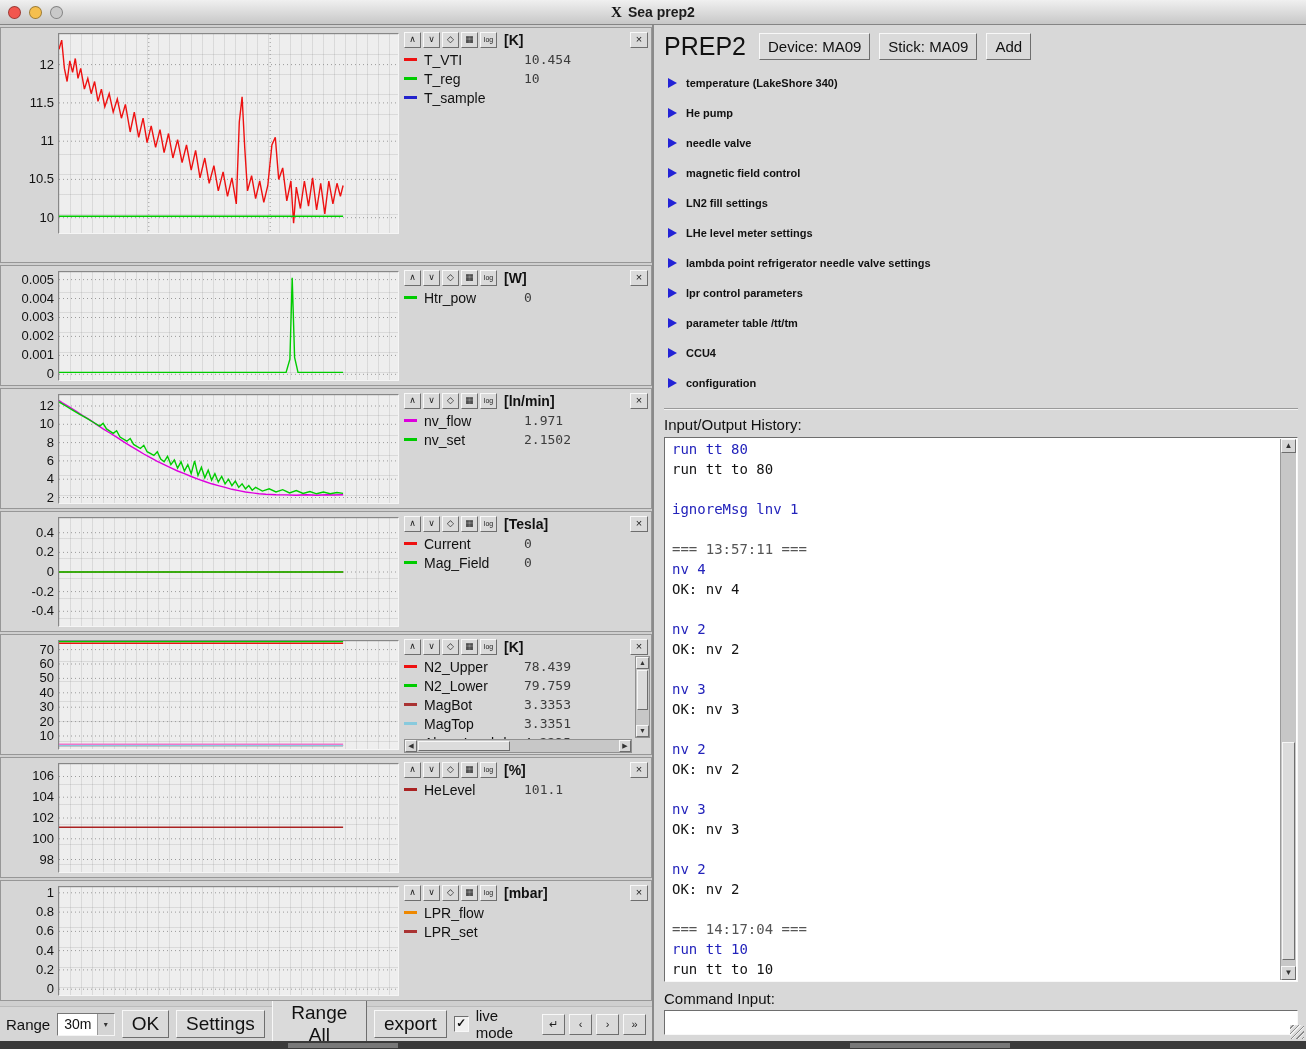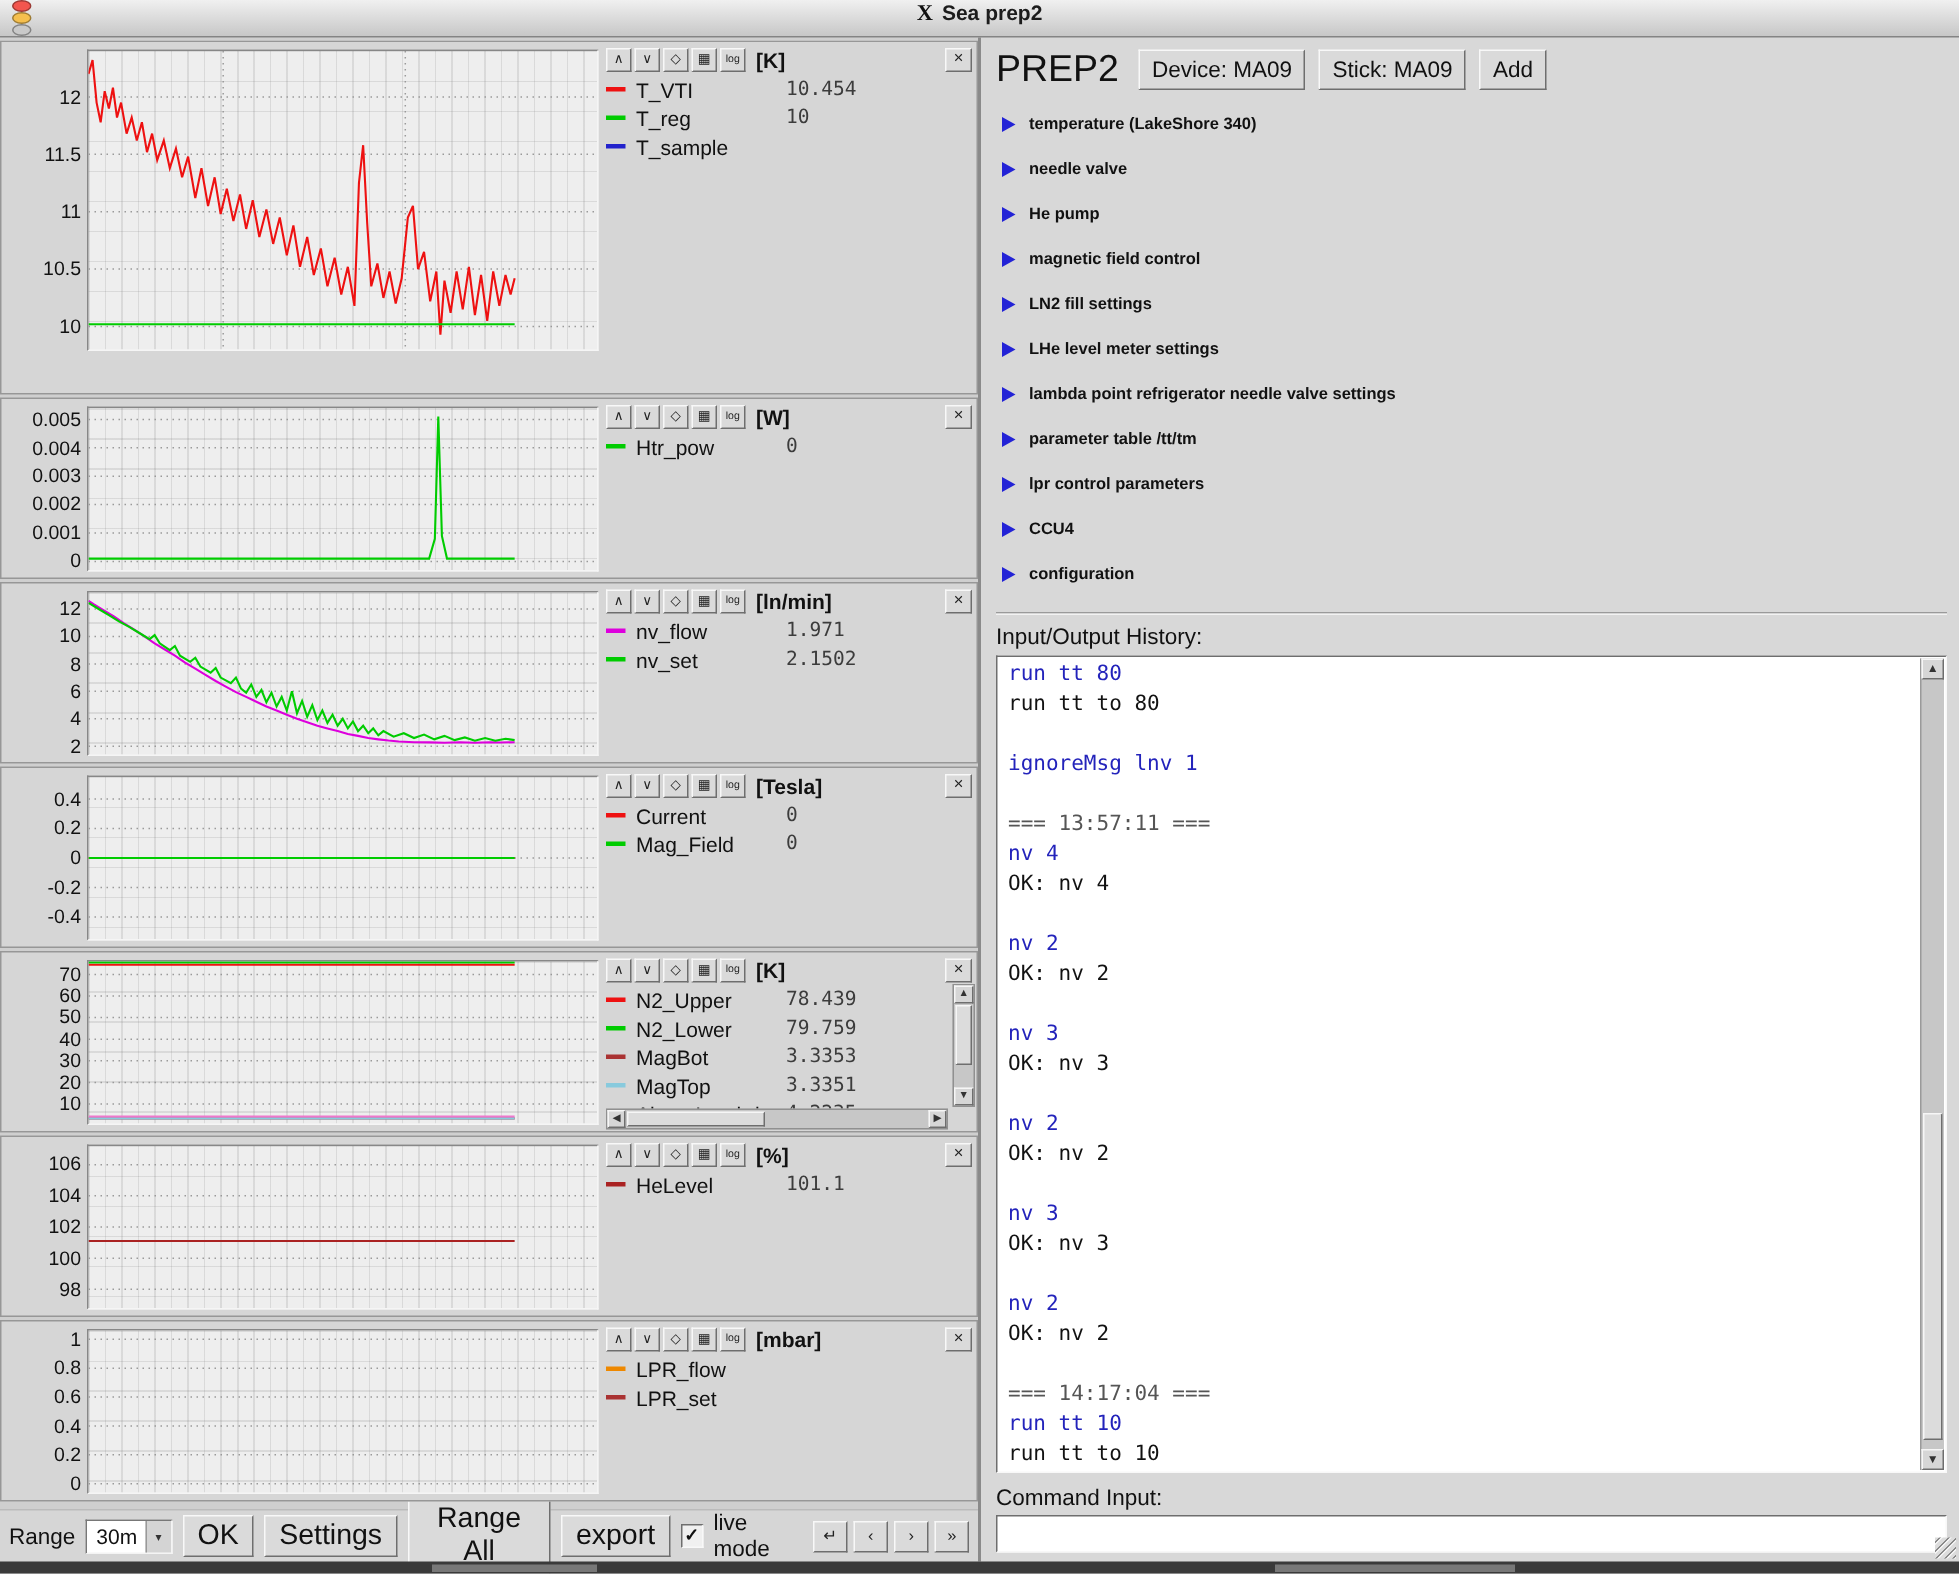--- a/index.html
+++ b/index.html
@@ -1,20 +1,20 @@
 <!DOCTYPE html>
 <html><head>
 <meta charset="utf-8">
 <style>
   html,body{margin:0;padding:0;}
   body{font-family:"Liberation Sans",sans-serif;background:#555;}
   .window{position:relative;width:1306px;height:1049px;background:#d6d6d6;overflow:hidden;}
 
   
-  .titlebar{height:24px;background:linear-gradient(#f0f0f0,#c7c7c7);border-bottom:1px solid #848484;display:flex;align-items:flex-start;position:relative;flex-direction:column;}
+  .titlebar{height:24px;background:linear-gradient(#f0f0f0,#c7c7c7);border-bottom:1px solid #848484;display:flex;align-items:center;position:relative;}
   .tl{width:13px;height:13px;border-radius:50%;margin-left:8px;border:1px solid rgba(0,0,0,0.35);box-sizing:border-box;}
   .tl.red{background:#f2564e;}
   .tl.yellow{background:#f5bf4e;}
   .tl.gray{background:#c9c9c9;}
   .titletext{position:absolute;left:0;right:0;text-align:center;font-size:14px;font-weight:bold;color:#1c1c1c;pointer-events:none;}
   .xicon{display:inline-block;font-family:"Liberation Serif",serif;font-weight:bold;font-size:15px;margin-right:6px;color:#111;}
 
   
   .main{display:flex;height:1016px;}
   .left{width:654px;box-sizing:border-box;border-right:2px solid #8a8a8a;display:flex;flex-direction:column;padding-top:2px;background:#cfcfcf;}
@@ -520,49 +520,49 @@
         <button class="pbtn">Add</button>
       </div>
 
       <div class="tree" id="tree">
           <div class="tree-row">
             <span class="tri"></span>
             <span class="tree-label">temperature (LakeShore 340)</span>
           </div>
           <div class="tree-row">
             <span class="tri"></span>
+            <span class="tree-label">He pump</span>
+          </div>
+          <div class="tree-row">
+            <span class="tri"></span>
             <span class="tree-label">needle valve</span>
           </div>
           <div class="tree-row">
             <span class="tri"></span>
-            <span class="tree-label">He pump</span>
-          </div>
-          <div class="tree-row">
-            <span class="tri"></span>
             <span class="tree-label">magnetic field control</span>
           </div>
           <div class="tree-row">
             <span class="tri"></span>
             <span class="tree-label">LN2 fill settings</span>
           </div>
           <div class="tree-row">
             <span class="tri"></span>
             <span class="tree-label">LHe level meter settings</span>
           </div>
           <div class="tree-row">
             <span class="tri"></span>
             <span class="tree-label">lambda point refrigerator needle valve settings</span>
           </div>
           <div class="tree-row">
             <span class="tri"></span>
+            <span class="tree-label">lpr control parameters</span>
+          </div>
+          <div class="tree-row">
+            <span class="tri"></span>
             <span class="tree-label">parameter table /tt/tm</span>
-          </div>
-          <div class="tree-row">
-            <span class="tri"></span>
-            <span class="tree-label">lpr control parameters</span>
           </div>
           <div class="tree-row">
             <span class="tri"></span>
             <span class="tree-label">CCU4</span>
           </div>
           <div class="tree-row">
             <span class="tri"></span>
             <span class="tree-label">configuration</span>
           </div>
         </div>

